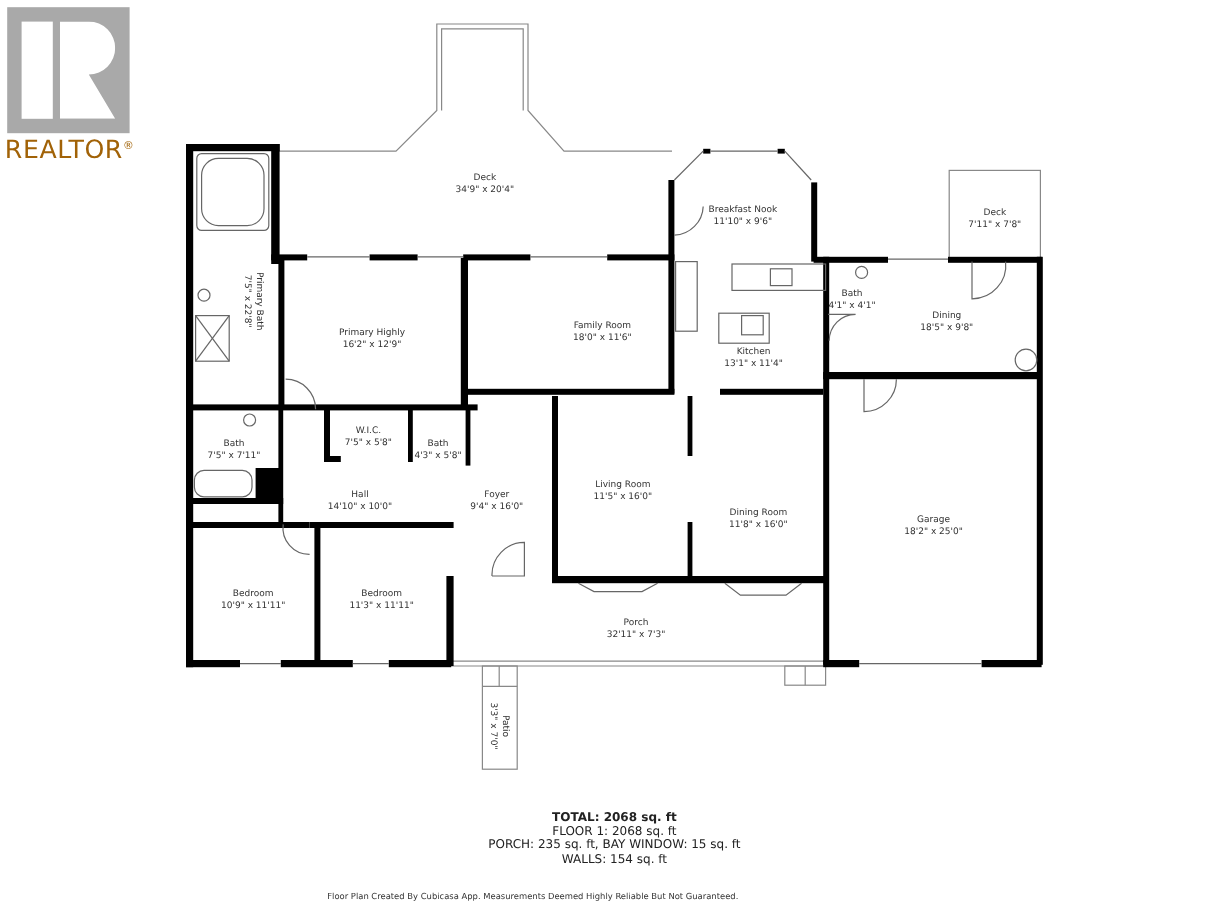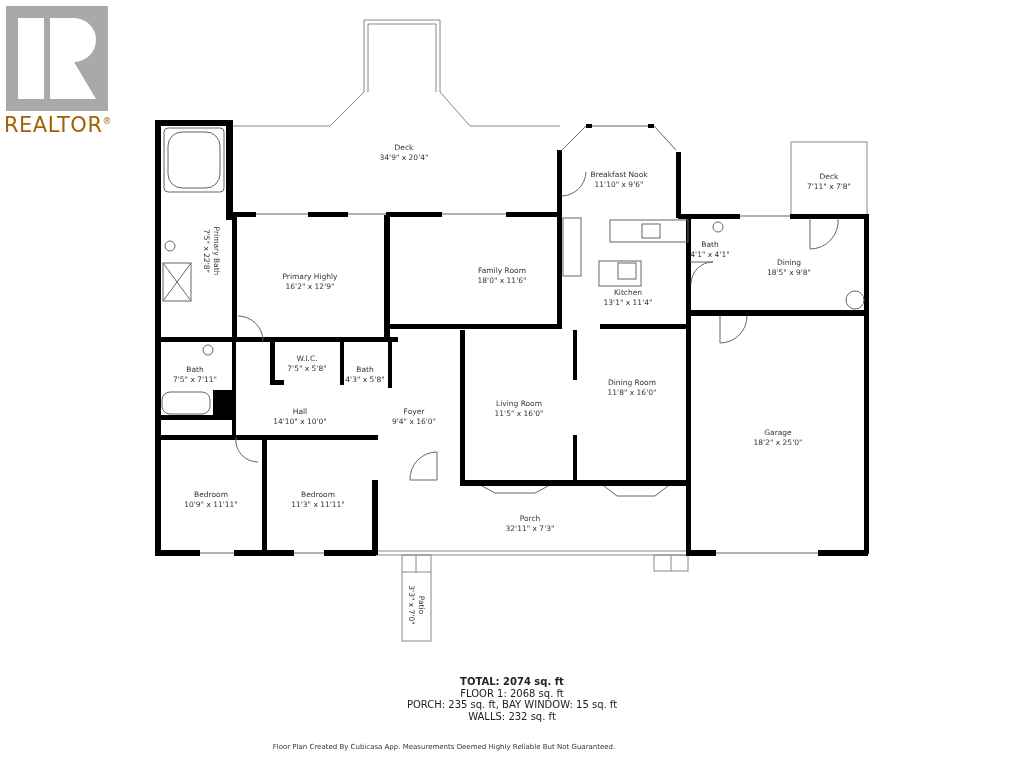--- a/index.html
+++ b/index.html
@@ -202,21 +202,21 @@
     <div>14'10" x 10'0"</div>
   </div>
 <div class="lbl" style="left:414px;top:407px;">
     <div>Foyer</div>
     <div>9'4" x 16'0"</div>
   </div>
 <div class="lbl" style="left:519px;top:399px;">
     <div>Living Room</div>
     <div>11'5" x 16'0"</div>
   </div>
-<div class="lbl" style="left:632px;top:378px;">
+<div class="lbl" style="left:632px;top:422px;">
     <div>Dining Room</div>
     <div>11'8" x 16'0"</div>
   </div>
 <div class="lbl" style="left:778px;top:428px;">
     <div>Garage</div>
     <div>18'2" x 25'0"</div>
   </div>
 <div class="lbl" style="left:211px;top:490px;">
     <div>Bedroom</div>
     <div>10'9" x 11'11"</div>
@@ -228,18 +228,18 @@
 <div class="lbl" style="left:530px;top:514px;">
     <div>Porch</div>
     <div>32'11" x 7'3"</div>
   </div>
 <div class="lbl vert" style="left:416px;top:605px;">
     <div>Patio</div>
     <div>3'3" x 7'0"</div>
   </div>
 
 <div class="summary">
-  <div class="total">TOTAL: 2074 sq. ft</div>
+  <div class="total">TOTAL: 2068 sq. ft</div>
   <div>FLOOR 1: 2068 sq. ft</div>
   <div>PORCH: 235 sq. ft, BAY WINDOW: 15 sq. ft</div>
-  <div>WALLS: 232 sq. ft</div>
+  <div>WALLS: 154 sq. ft</div>
 </div>
 <div class="credit">Floor Plan Created By Cubicasa App. Measurements Deemed Highly Reliable But Not Guaranteed.</div>
 
 </body></html>

